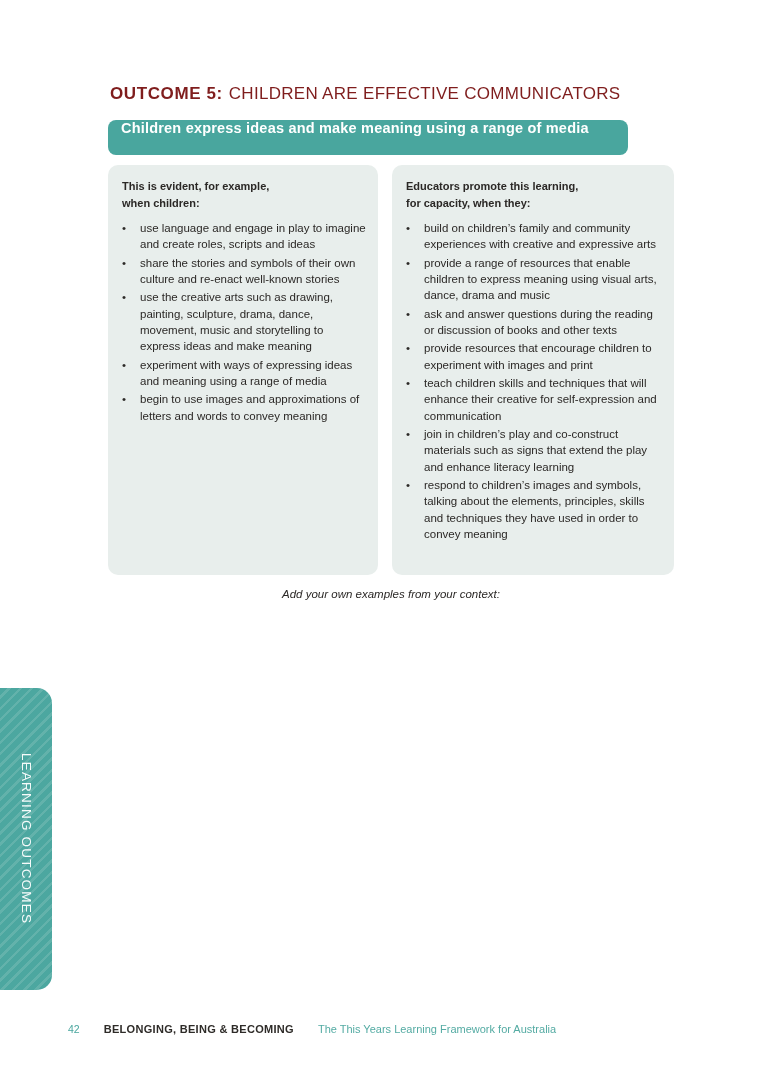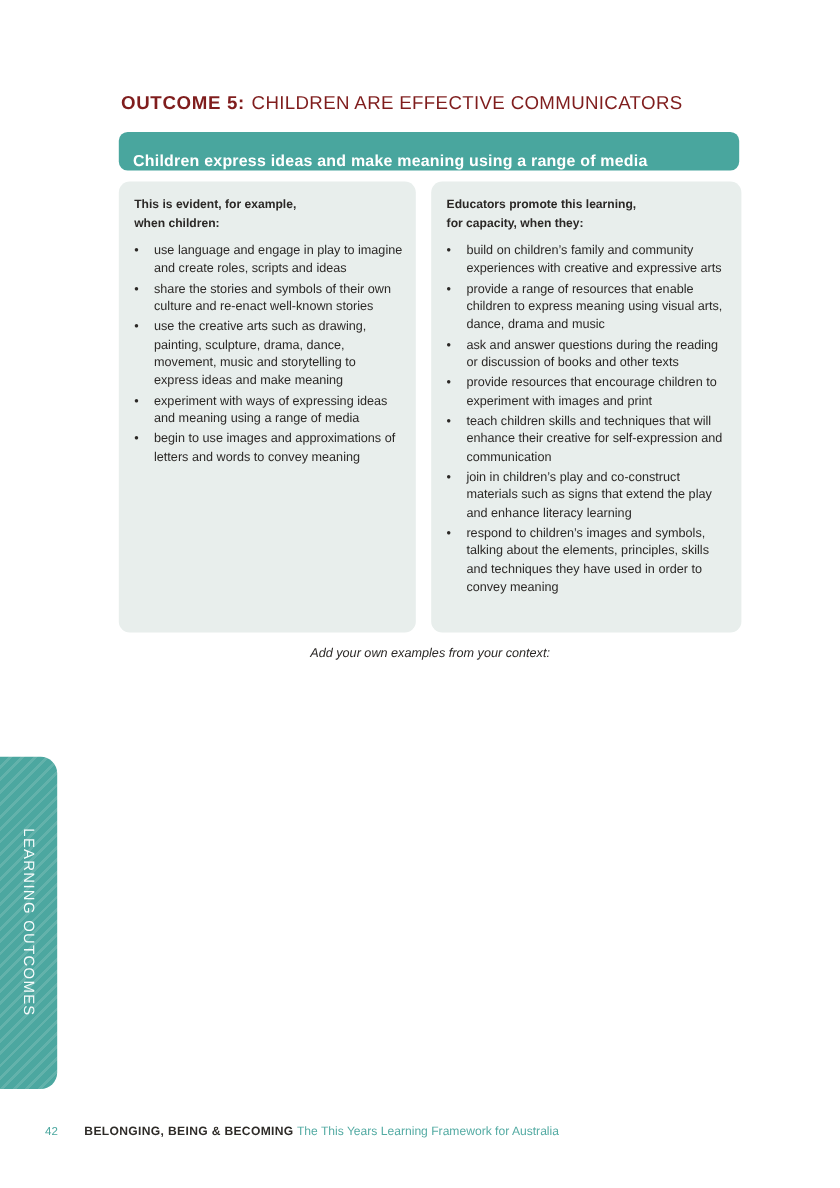--- a/index.html
+++ b/index.html
@@ -18,23 +18,23 @@
     position: absolute; left: 110px; top: 84px;
     margin: 0; font-size: 17px; line-height: 1.2;
     color: #7f1d1d; font-weight: normal; letter-spacing: 0.3px;
     white-space: nowrap;
   }
   .outcome-heading .label { font-weight: bold; margin-right: 6px; letter-spacing: 0.6px; }
 
   
   .banner {
     position: absolute; left: 108px; top: 120px;
-    width: 564px; height: 35px;
+    width: 520px; height: 35px;
     background: #49a69e; border-radius: 8px;
-    display: flex; align-items: flex-end;
+    display: flex; align-items: flex-start;
     padding-left: 13px; box-sizing: border-box;
   }
   .banner span {
     color: #ffffff; font-weight: bold; font-size: 14.5px; letter-spacing: 0.2px;
   }
 
   
   .box {
     position: absolute; top: 165px; height: 410px;
     background: #e8eeec; border-radius: 10px;
@@ -70,25 +70,25 @@
   }
   .side-tab .vert {
     writing-mode: vertical-rl;
     color: rgba(255,255,255,0.95);
     font-size: 13.5px; letter-spacing: 1.2px;
     white-space: nowrap;
   }
 
   
   .footer {
-    position: absolute; left: 41px; top: 1023px;
+    position: absolute; left: 68px; top: 1023px;
     display: flex; align-items: baseline; white-space: nowrap;
   }
   .footer .page-num { color: #49a69e; font-size: 10.5px; margin-right: 24px; }
-  .footer .book-title { color: #2e2b28; font-weight: bold; font-size: 11px; letter-spacing: 0.3px; margin-right: 3px; }
+  .footer .book-title { color: #2e2b28; font-weight: bold; font-size: 11px; letter-spacing: 0.3px; margin-right: 24px; }
   .footer .framework { color: #54aba3; font-size: 11px; }
 </style>
 </head>
 <body>
 
 <div class="page">
 
   <h1 class="outcome-heading"><span class="label">OUTCOME 5:</span><span>CHILDREN ARE EFFECTIVE COMMUNICATORS</span></h1>
 
   <div class="banner">

